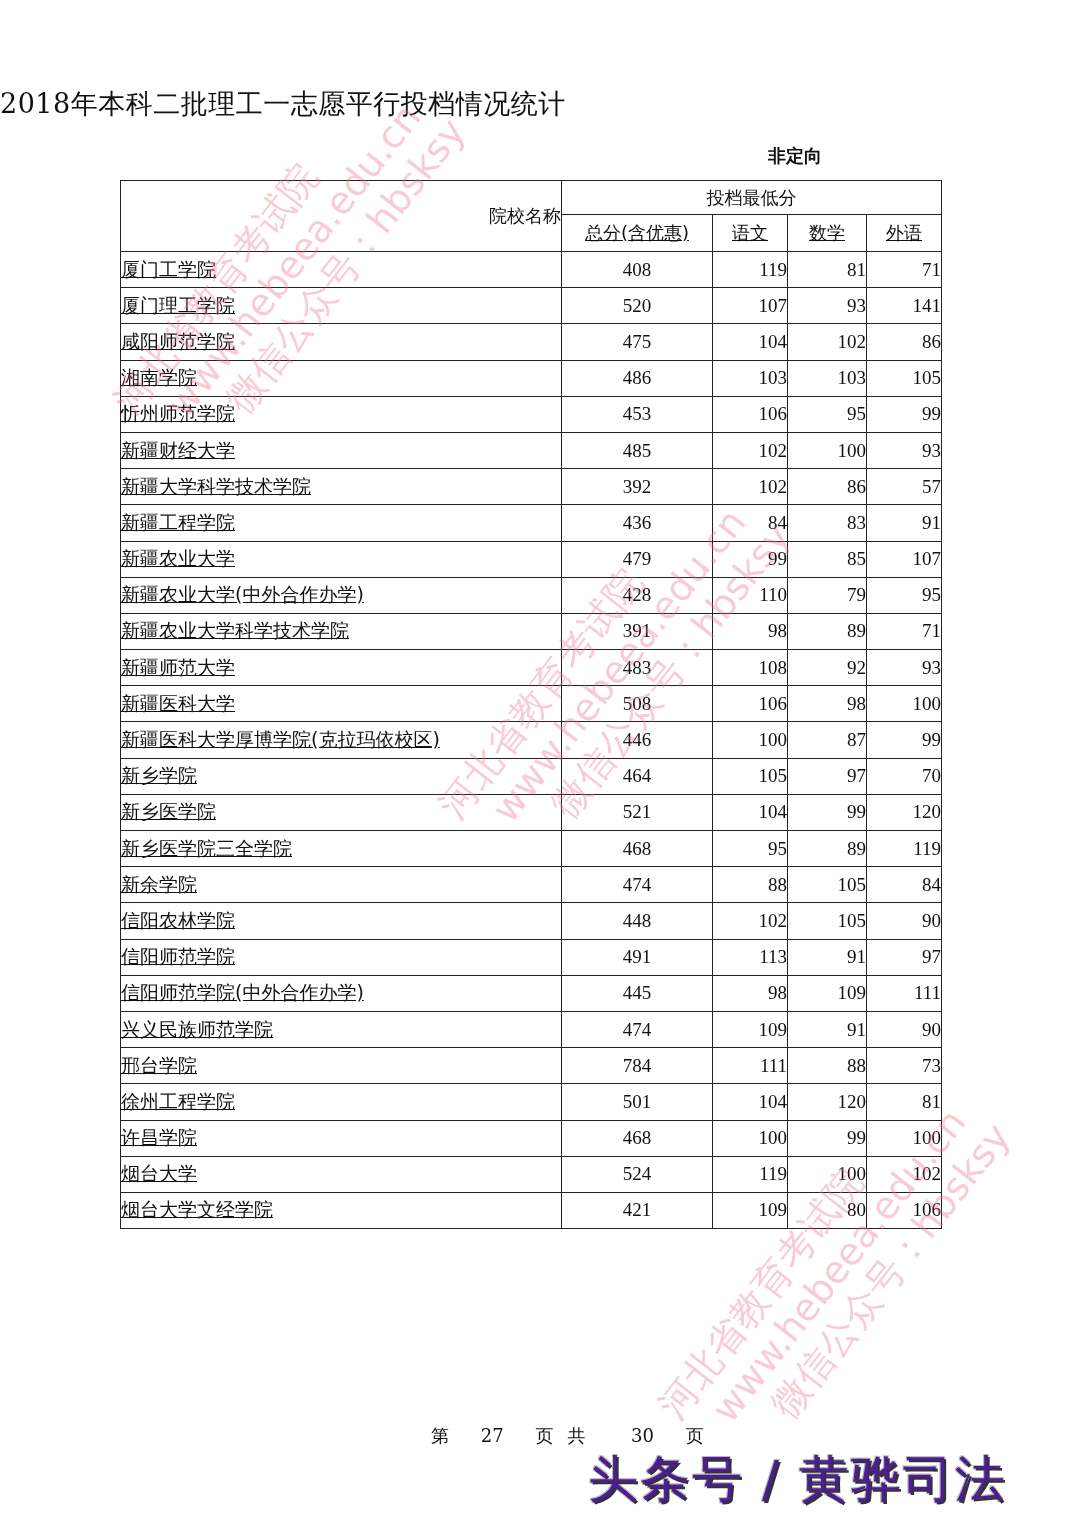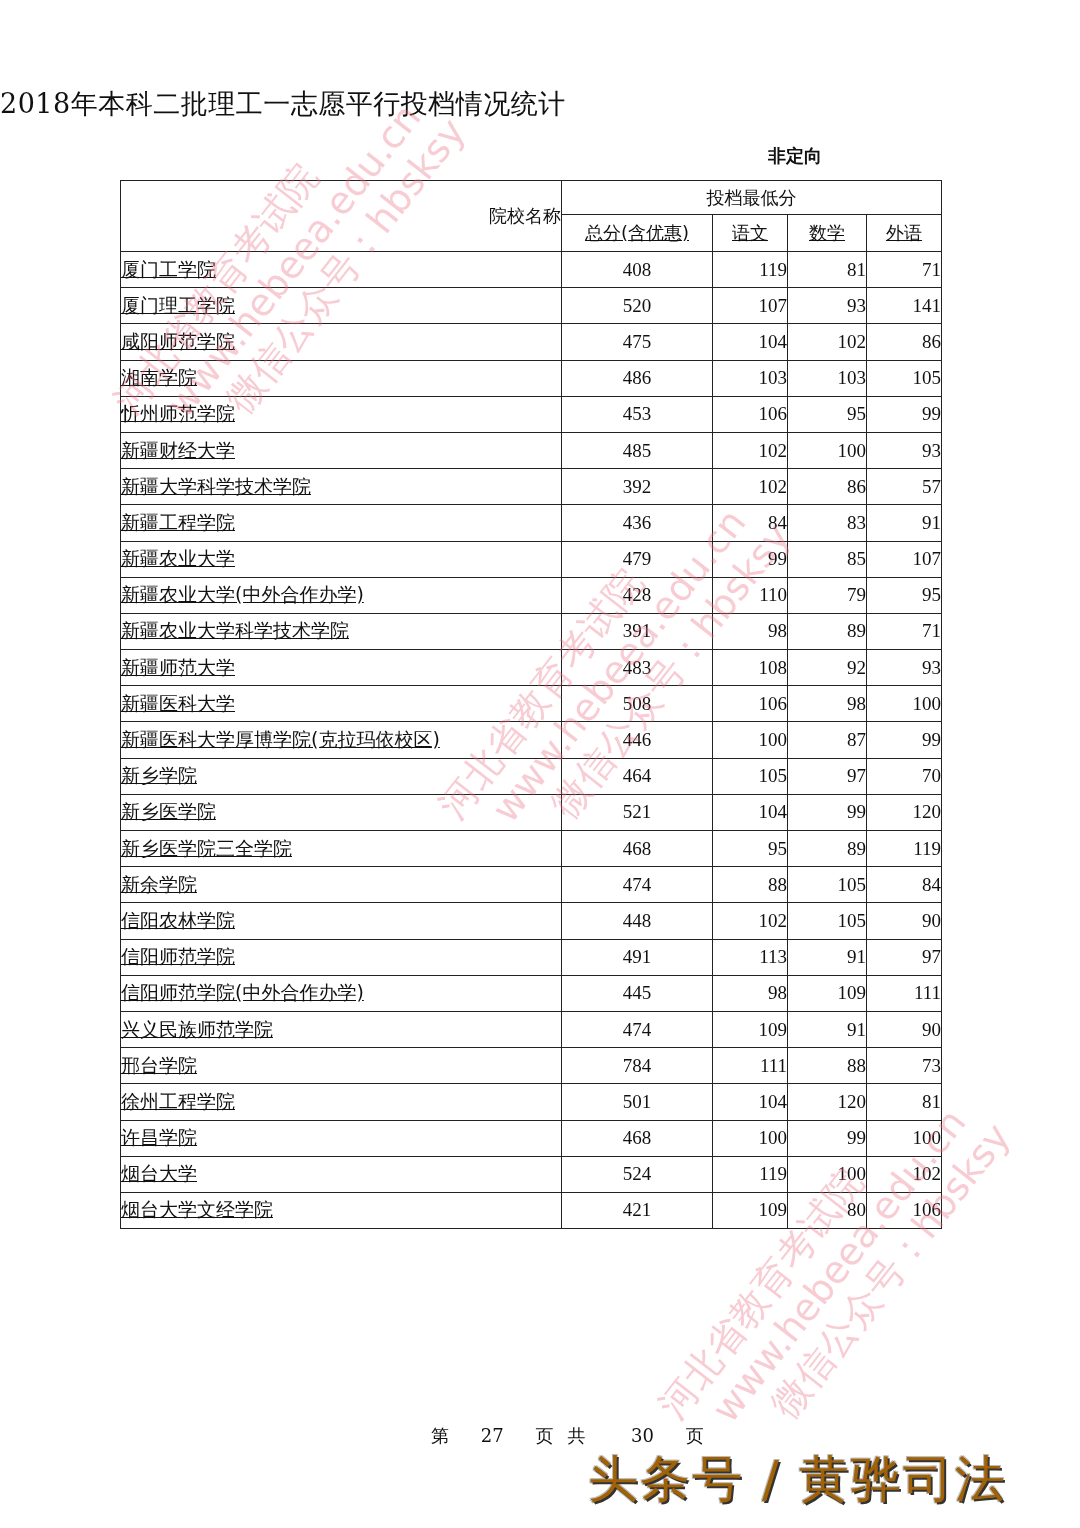--- a/index.html
+++ b/index.html
@@ -40,21 +40,21 @@
   }
   .notes p { margin: 0; }
   .notes .indent { text-indent: 60px; }
   .footer {
     position: absolute; top: 1424px; left: 404px; font-size: 18px;
     font-family: "DejaVu Serif", "Liberation Serif", serif; word-spacing: 0; margin-left: 27px;
   }
   .footer span { display: inline-block; }
   .footer .gap { width: 26px; }
   .brand {
-    position: absolute; top: 1446px; left: 588px; font-size: 50px; color: #a16207;
+    position: absolute; top: 1446px; left: 588px; font-size: 50px; color: #4c1d95;
     font-family: "DejaVu Sans", "Liberation Sans", sans-serif;
     text-shadow: 2px 2px 0 #333, -1px -1px 0 #bbb, 1px -1px 0 #bbb, -1px 1px 0 #bbb;
     letter-spacing: 2px;
   }
   .watermark {
     position: absolute; color: rgba(235, 110, 130, 0.35); font-family: "DejaVu Sans", "Liberation Sans", sans-serif;
     font-size: 38px; transform-origin: left top; transform: rotate(-52deg); line-height: 44px; white-space: nowrap; pointer-events: none;
   }
   .watermark div { white-space: nowrap; }
 </style>

